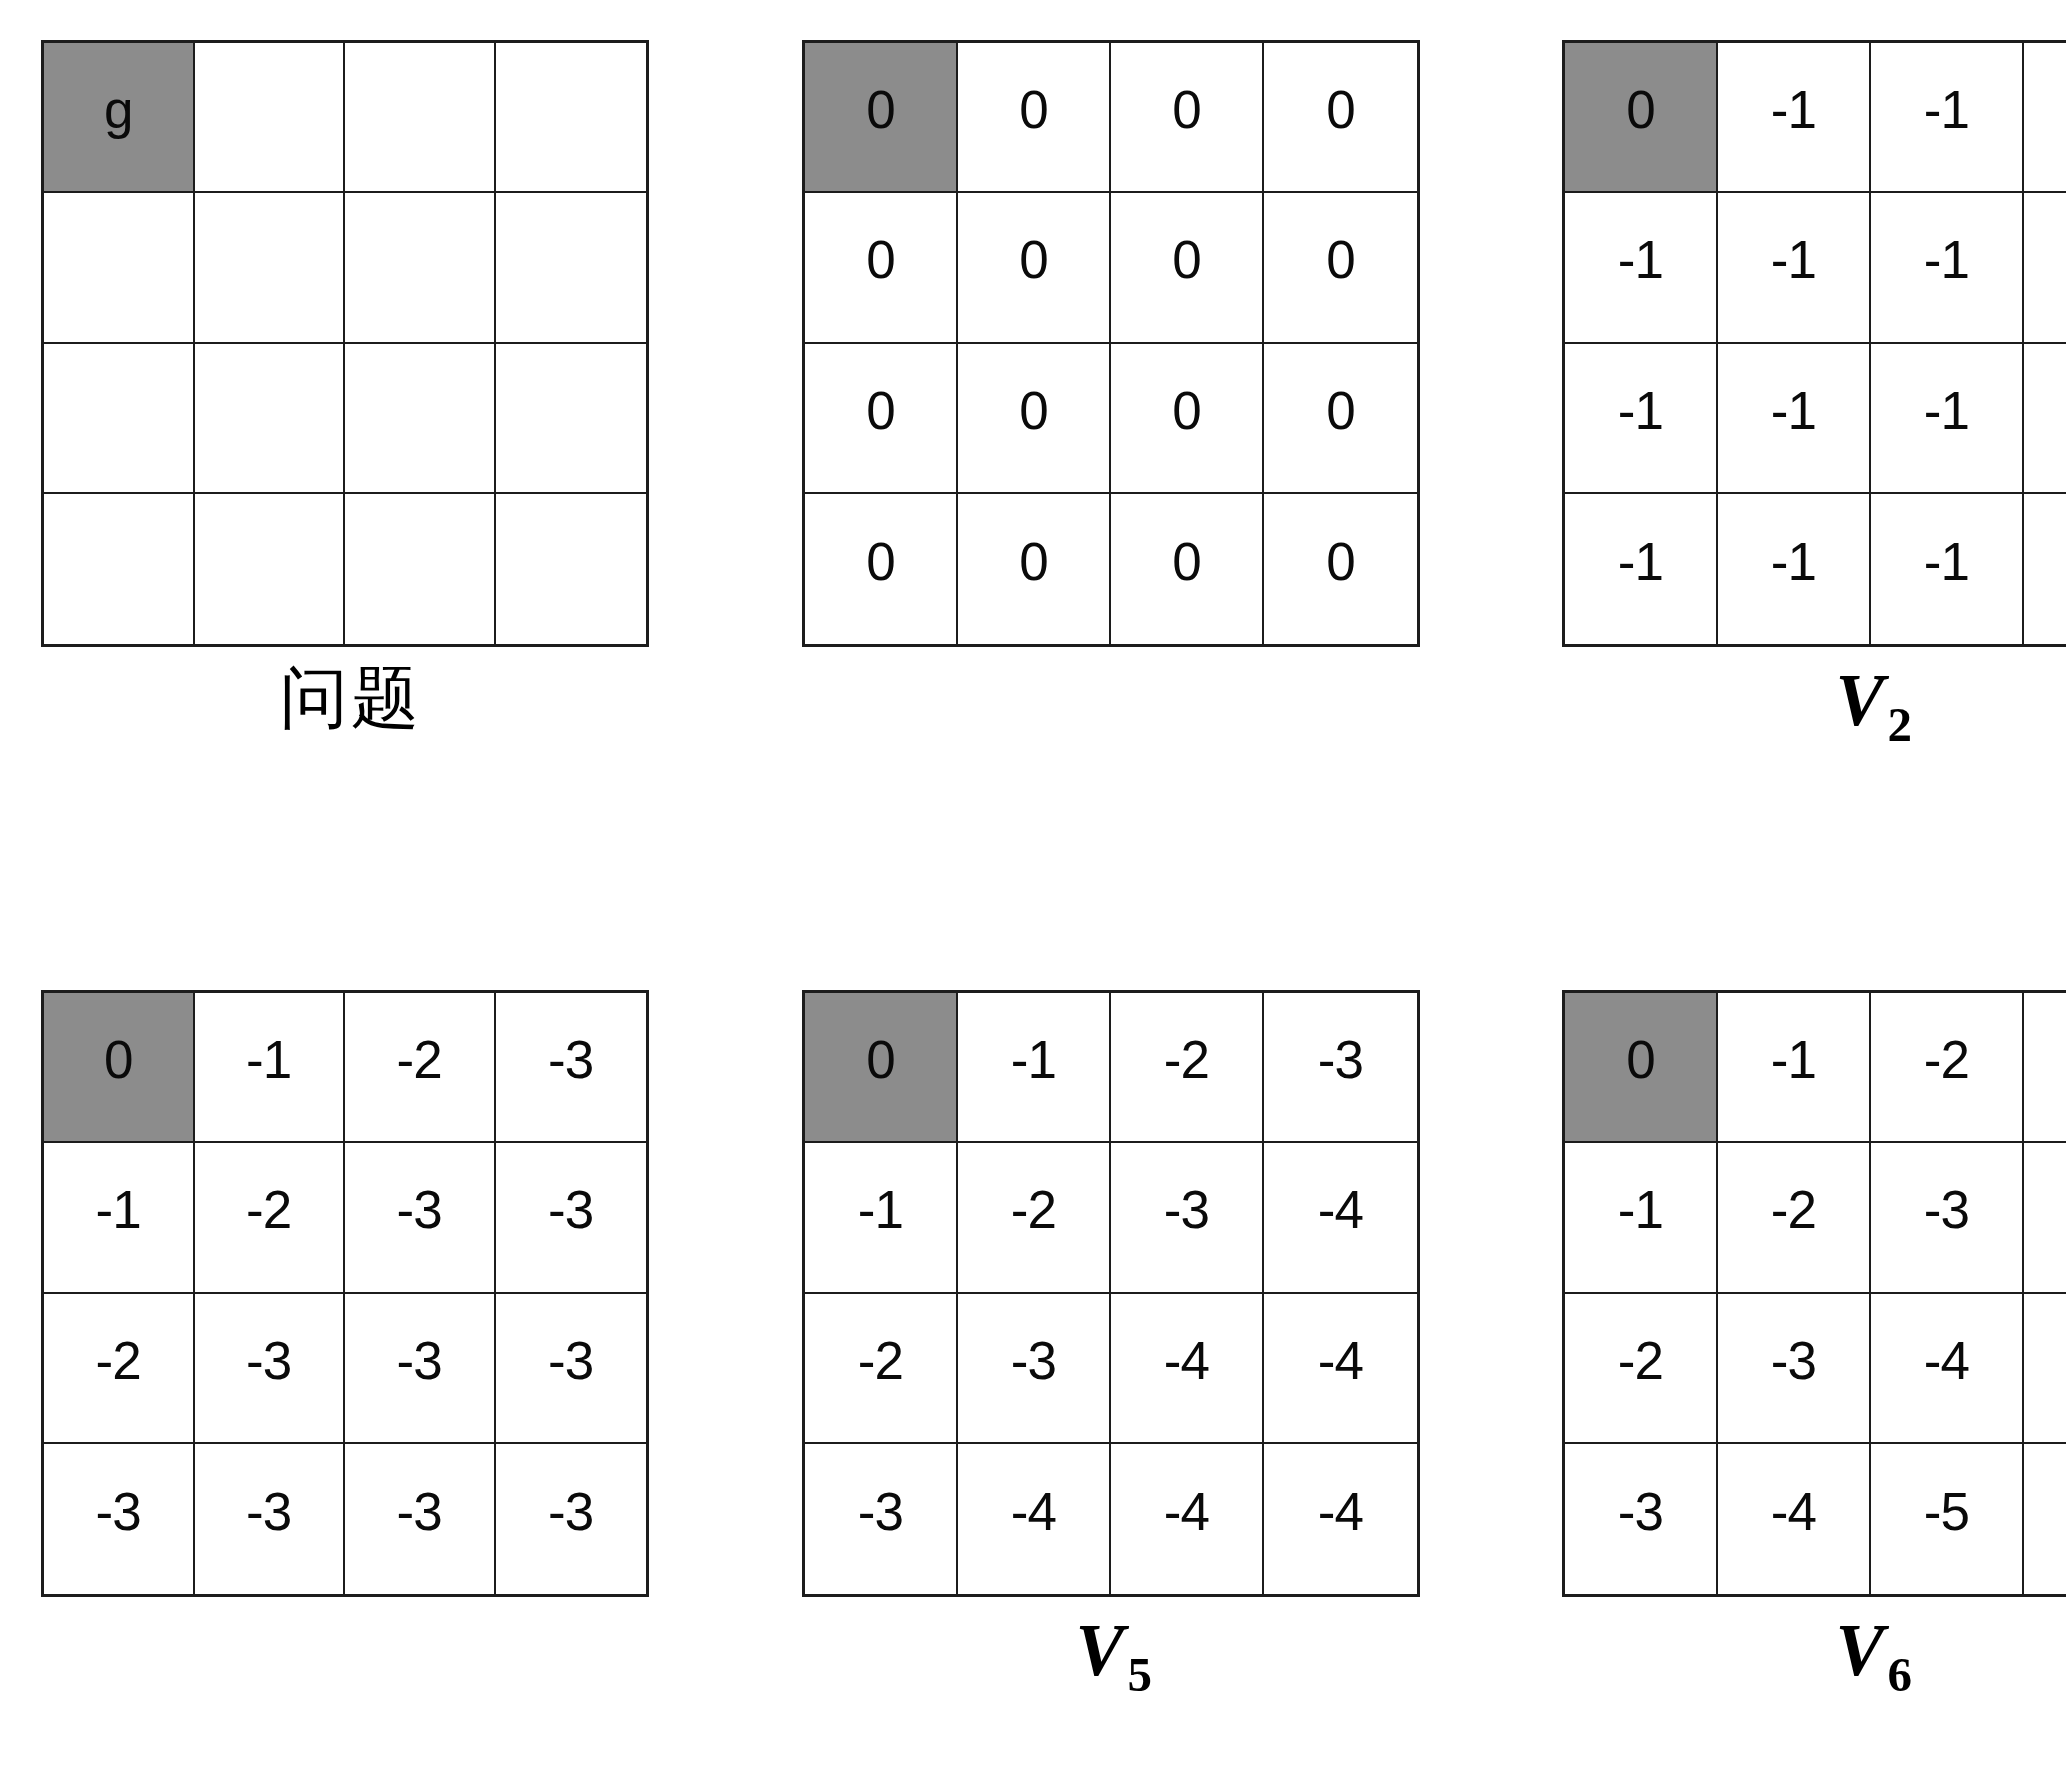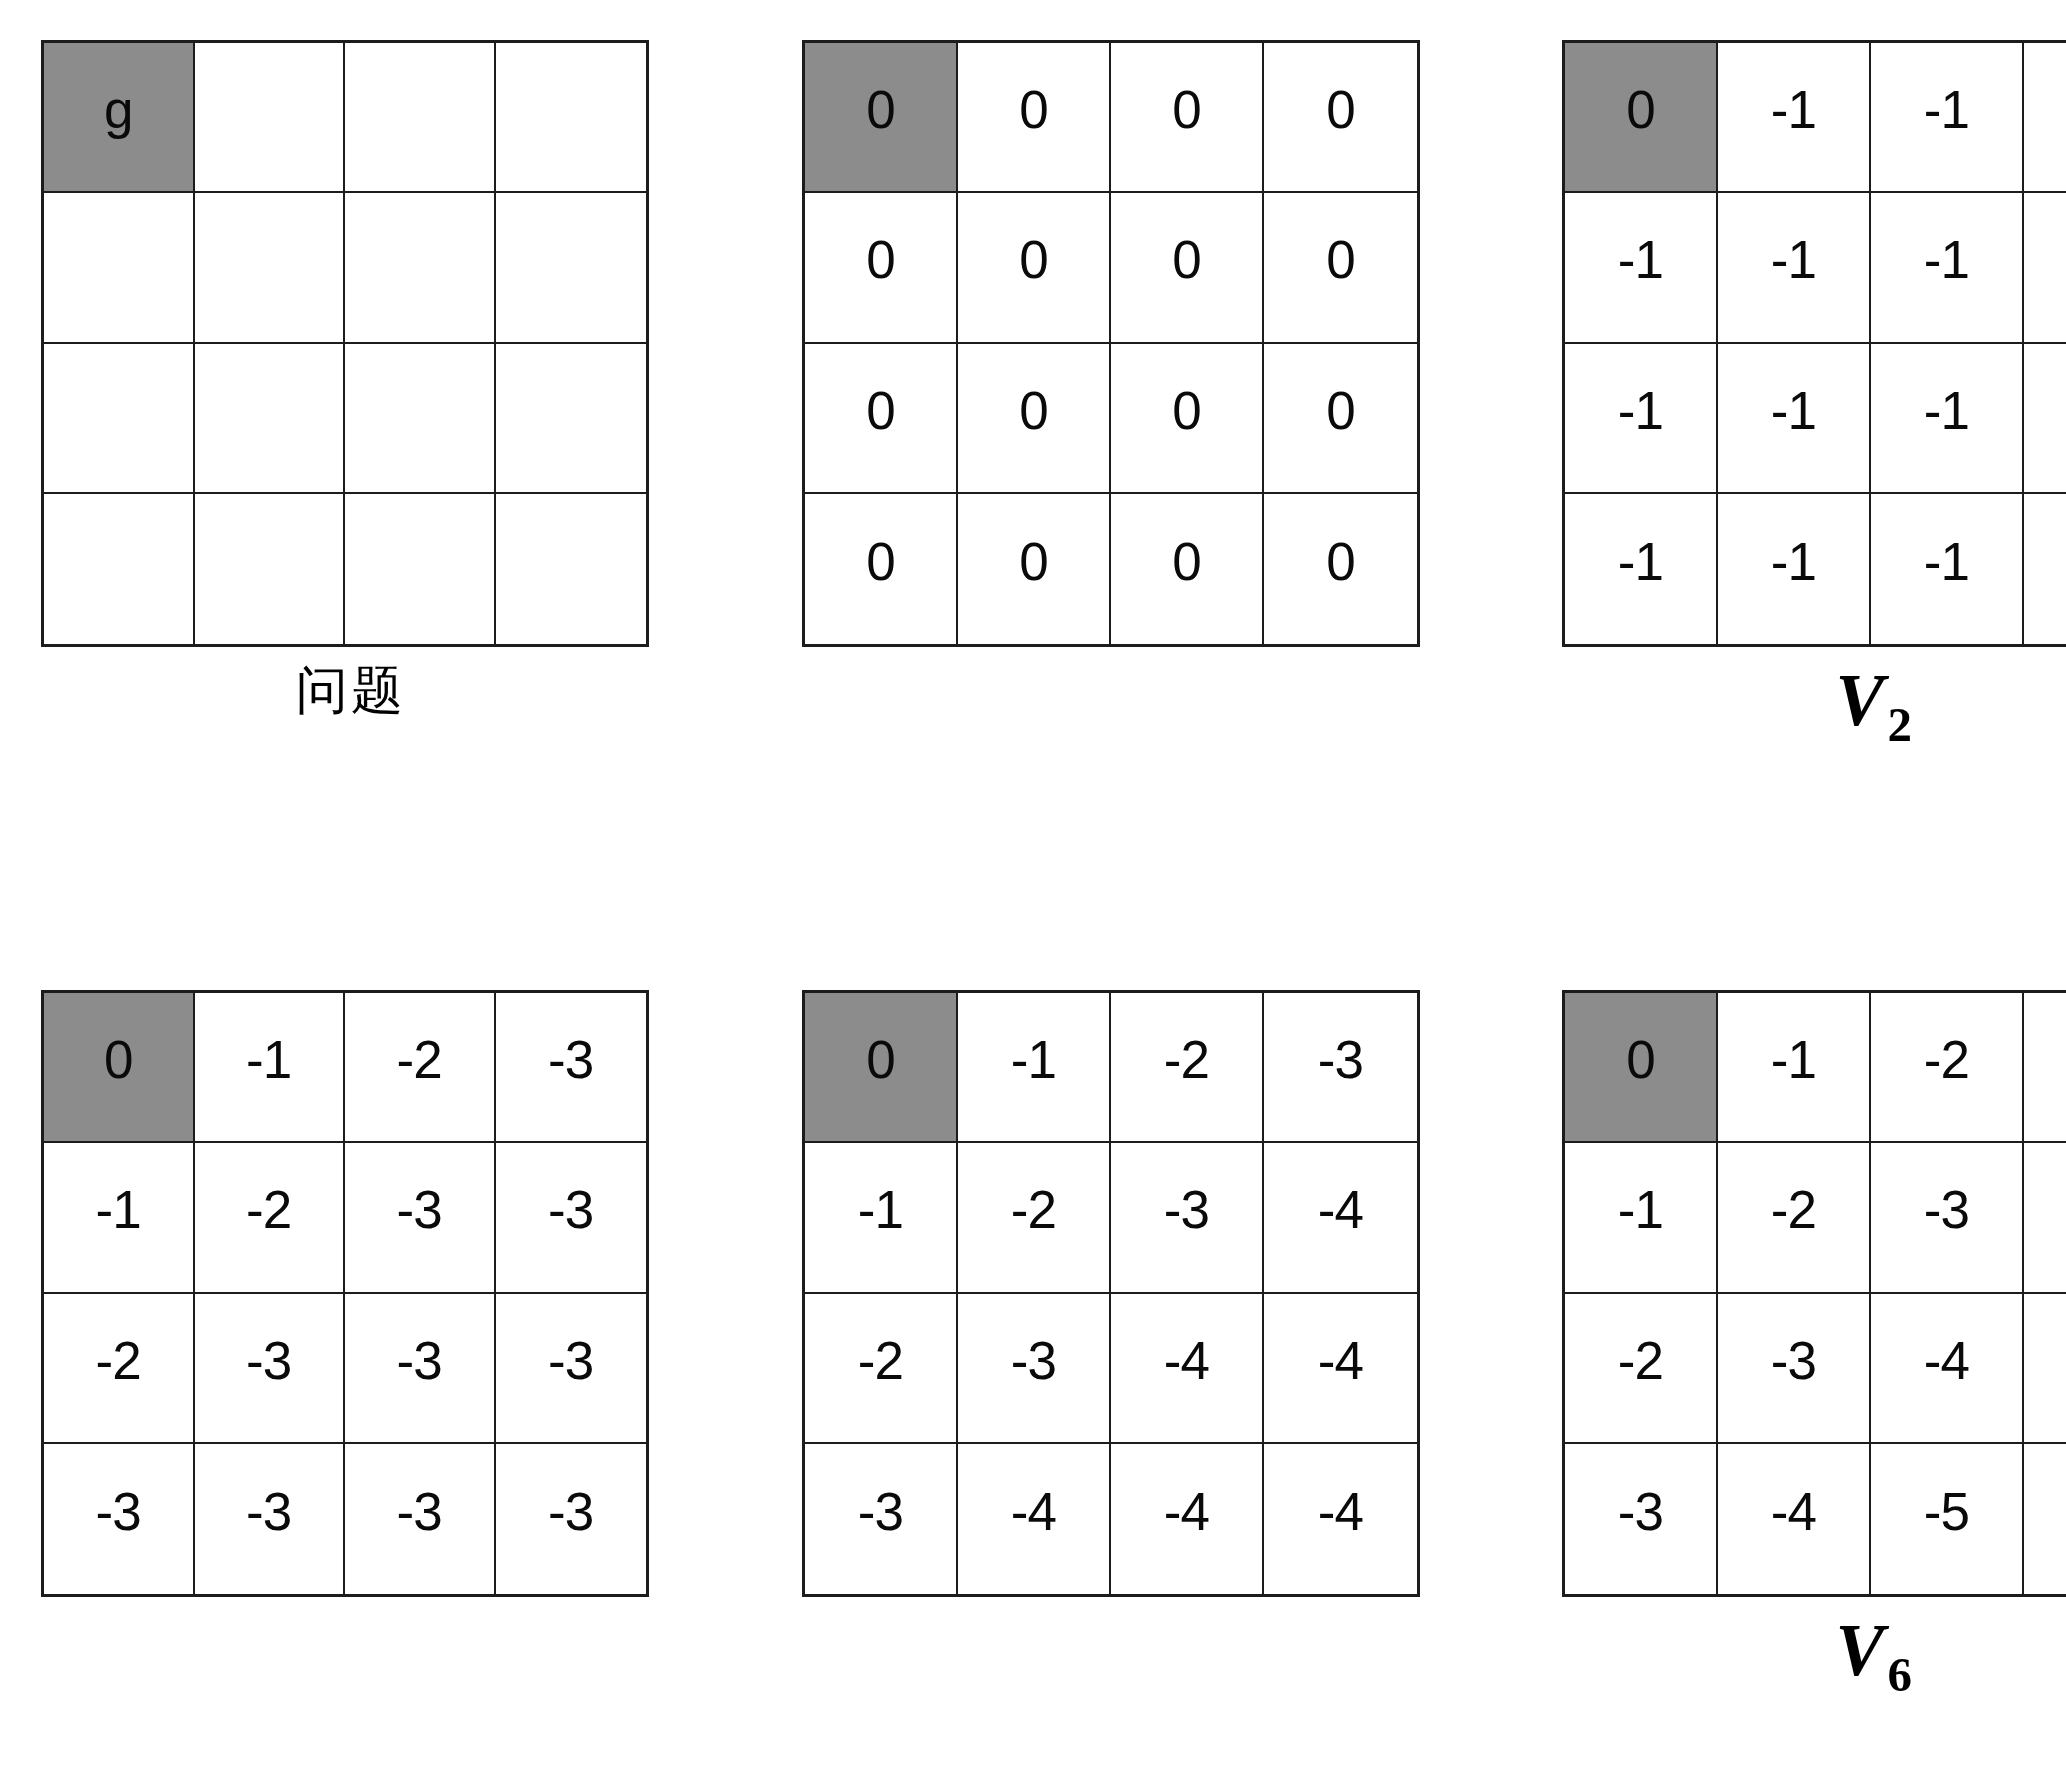--- a/index.html
+++ b/index.html
@@ -94,23 +94,23 @@
     font-family: "Liberation Serif", serif;
     font-weight: bold;
     font-style: normal;
     font-size: 49px;
     line-height: 1;
     position: relative;
     top: 15.7px;
     left: 3.3px;
   }
   .caption .cjk {
-    font-family: Liberation Sans, sans-serif;
+    font-family: Liberation Serif, serif;
     font-weight: normal;
-    font-size: 52px;
+    font-size: 68px;
     line-height: 1;
     letter-spacing: 3.3px;
   }
 </style>
 </head>
 <body>
 
 <div class="board">
 
   <div class="panel r0 c0">
@@ -386,20 +386,21 @@
       <div class="cell lastrow">
           <span class="cellval">-4</span>
         </div>
       <div class="cell lastrow">
           <span class="cellval">-4</span>
         </div>
       <div class="cell lastrow lastcol">
           <span class="cellval">-4</span>
         </div>
     </div>
+    <div class="caption"><span class="vsym">V</span><span class="vsub">5</span></div>
   </div>
 
   <div class="panel r1 c2">
     <div class="grid">
       <div class="cell shaded">
           <span class="cellval">0</span>
         </div>
       <div class="cell">
           <span class="cellval">-1</span>
         </div>

